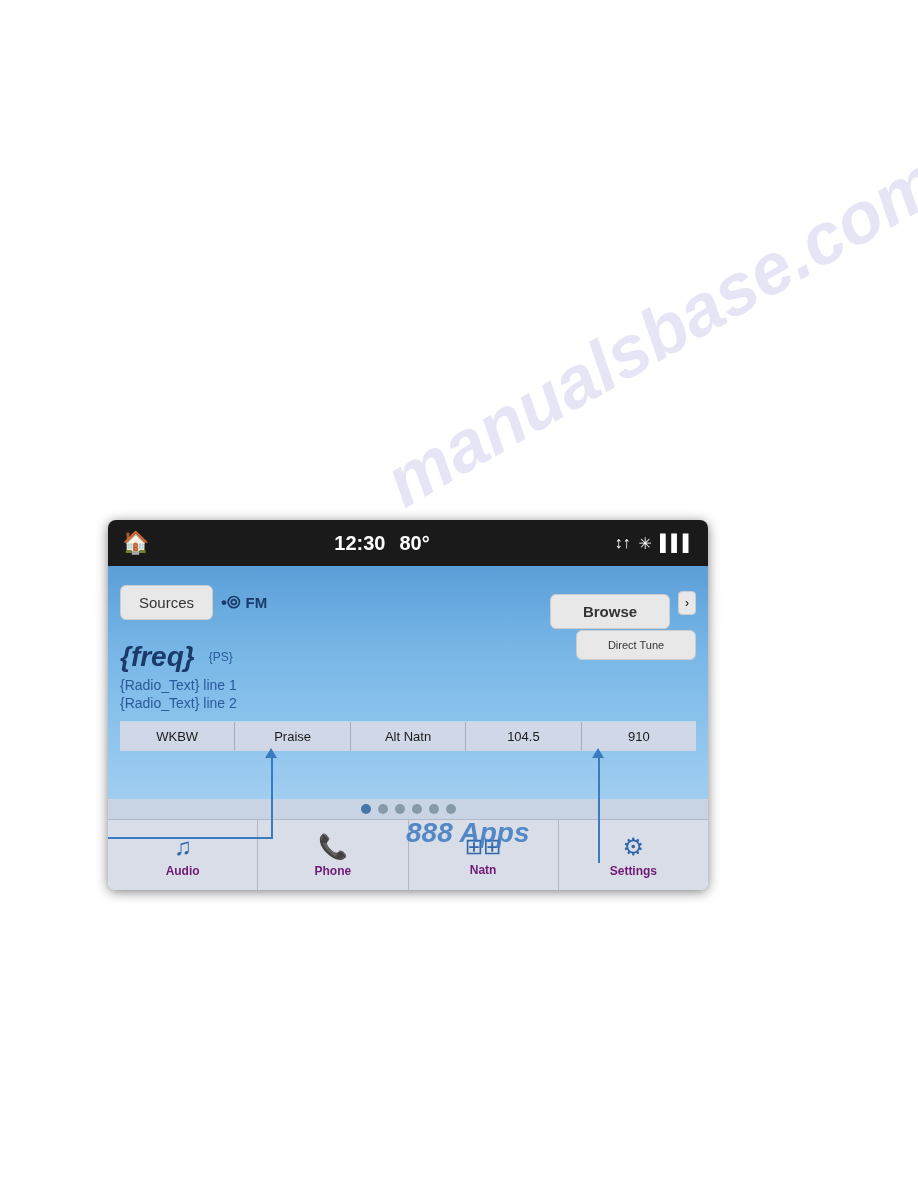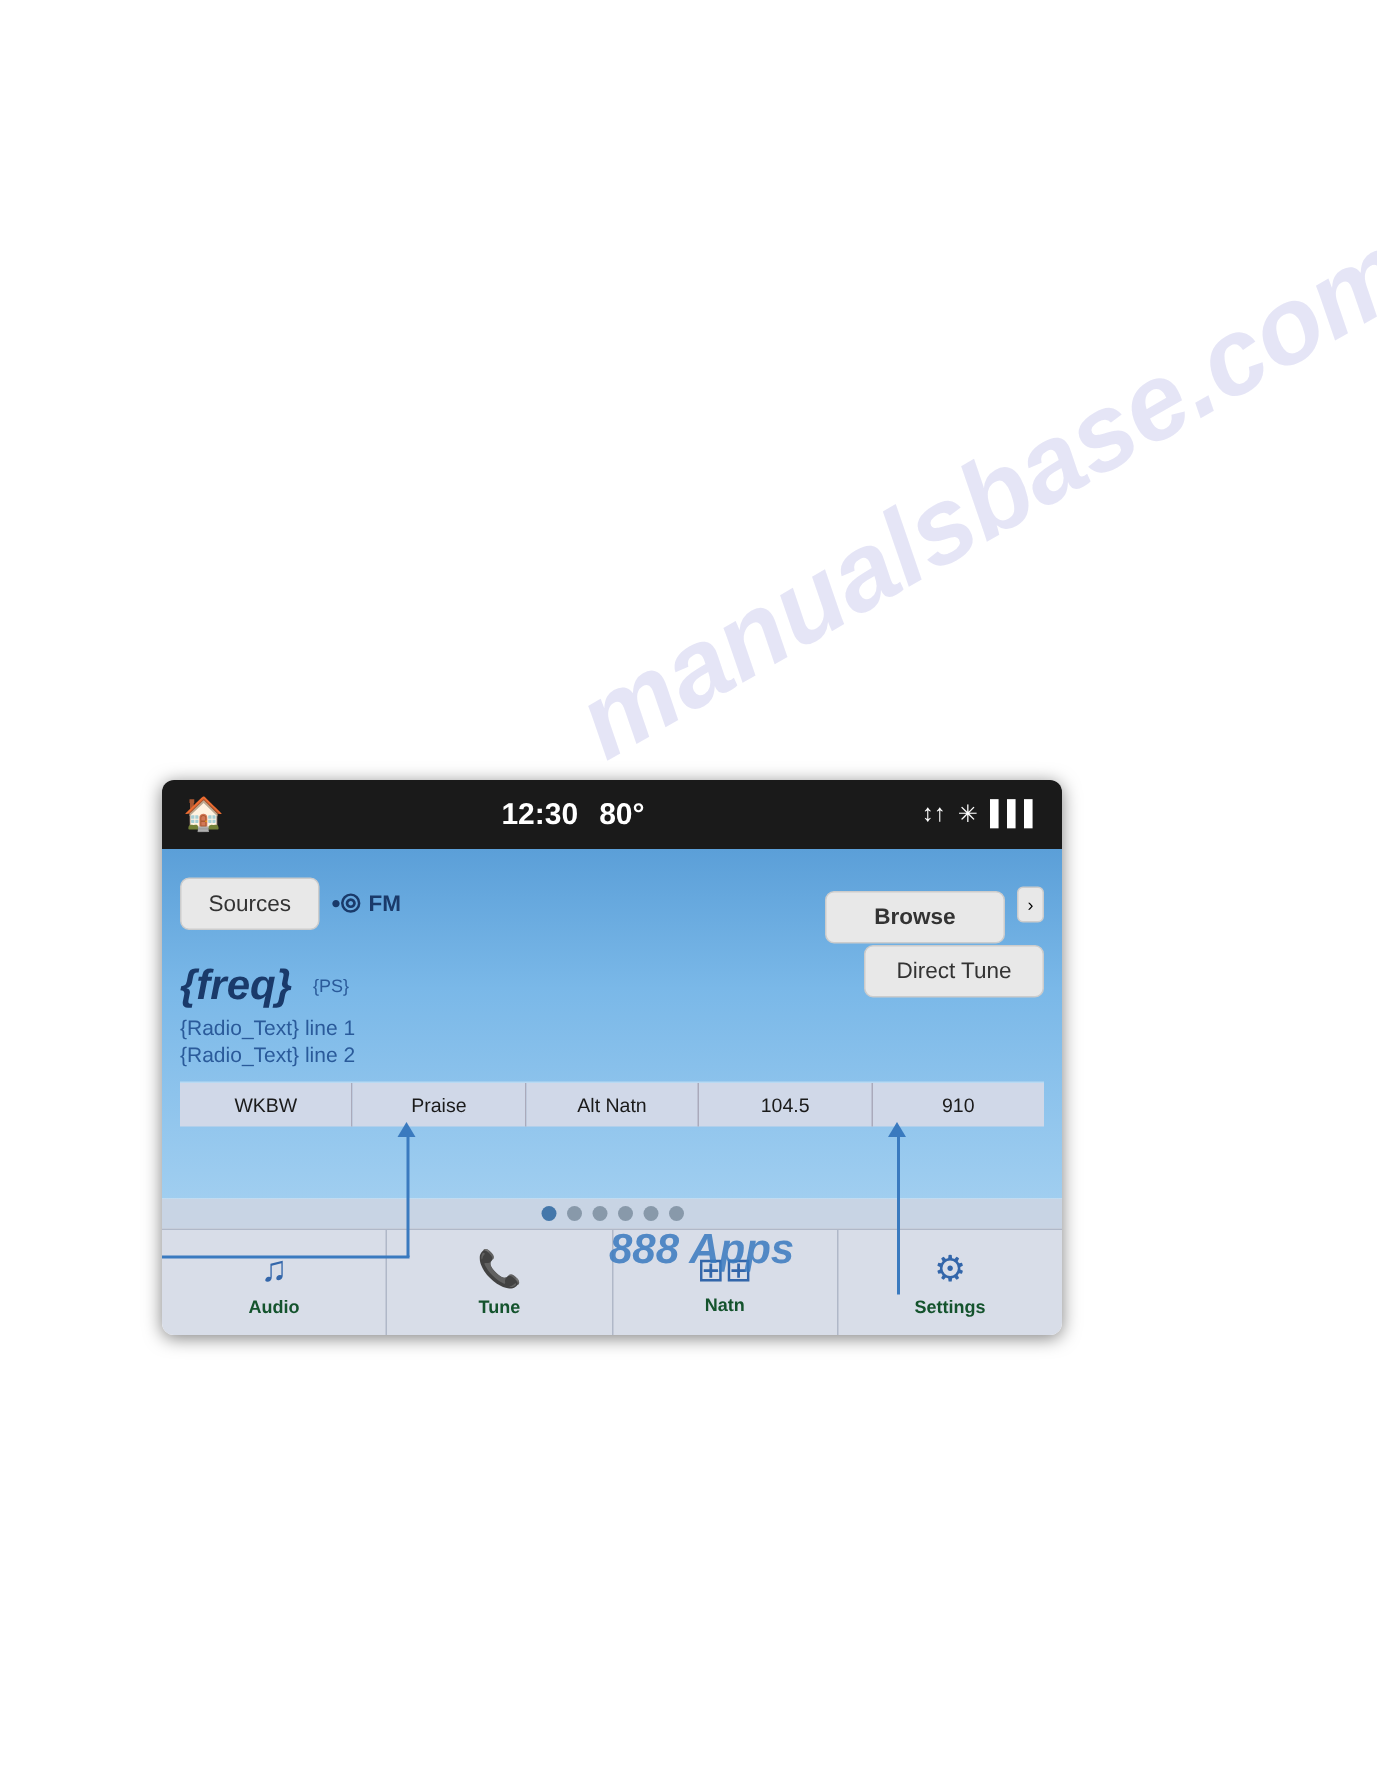--- a/index.html
+++ b/index.html
@@ -167,21 +167,21 @@
       position: absolute;
       right: 12px;
       top: 56px;
     }
 
     .btn-direct-tune {
       background: #e8e8e8;
       border: 1px solid #ccc;
       border-radius: 6px;
       padding: 8px 18px;
-      font-size: 15px;
+      font-size: 11px;
       color: #333;
       cursor: pointer;
       min-width: 120px;
       text-align: center;
       margin-top: 8px;
     }
 
     
     .preset-row {
       display: flex;
@@ -253,21 +253,21 @@
       border-right: none;
     }
 
     .nav-icon {
       font-size: 24px;
       color: #3366aa;
     }
 
     .nav-label {
       font-size: 12px;
-      color: #14532d;
+      color: #701a75;
       font-weight: bold;
     }
 
     
     .vertical-line-left {
       position: absolute;
       left: 271px;
       top: 753px;
       width: 2px;
       height: 85px;
@@ -397,21 +397,21 @@
     <div class="dot"></div>
   </div>
 
   <div class="bottom-nav">
     <div class="nav-item">
       <span class="nav-icon">♫</span>
       <span class="nav-label">Audio</span>
     </div>
     <div class="nav-item">
       <span class="nav-icon">📞</span>
-      <span class="nav-label">Tune</span>
+      <span class="nav-label">Phone</span>
     </div>
     <div class="nav-item">
       <span class="nav-icon" style="font-size:22px;">⊞⊞</span>
       <span class="nav-label">Natn</span>
     </div>
     <div class="nav-item">
       <span class="nav-icon">⚙</span>
       <span class="nav-label">Settings</span>
     </div>
   </div>

